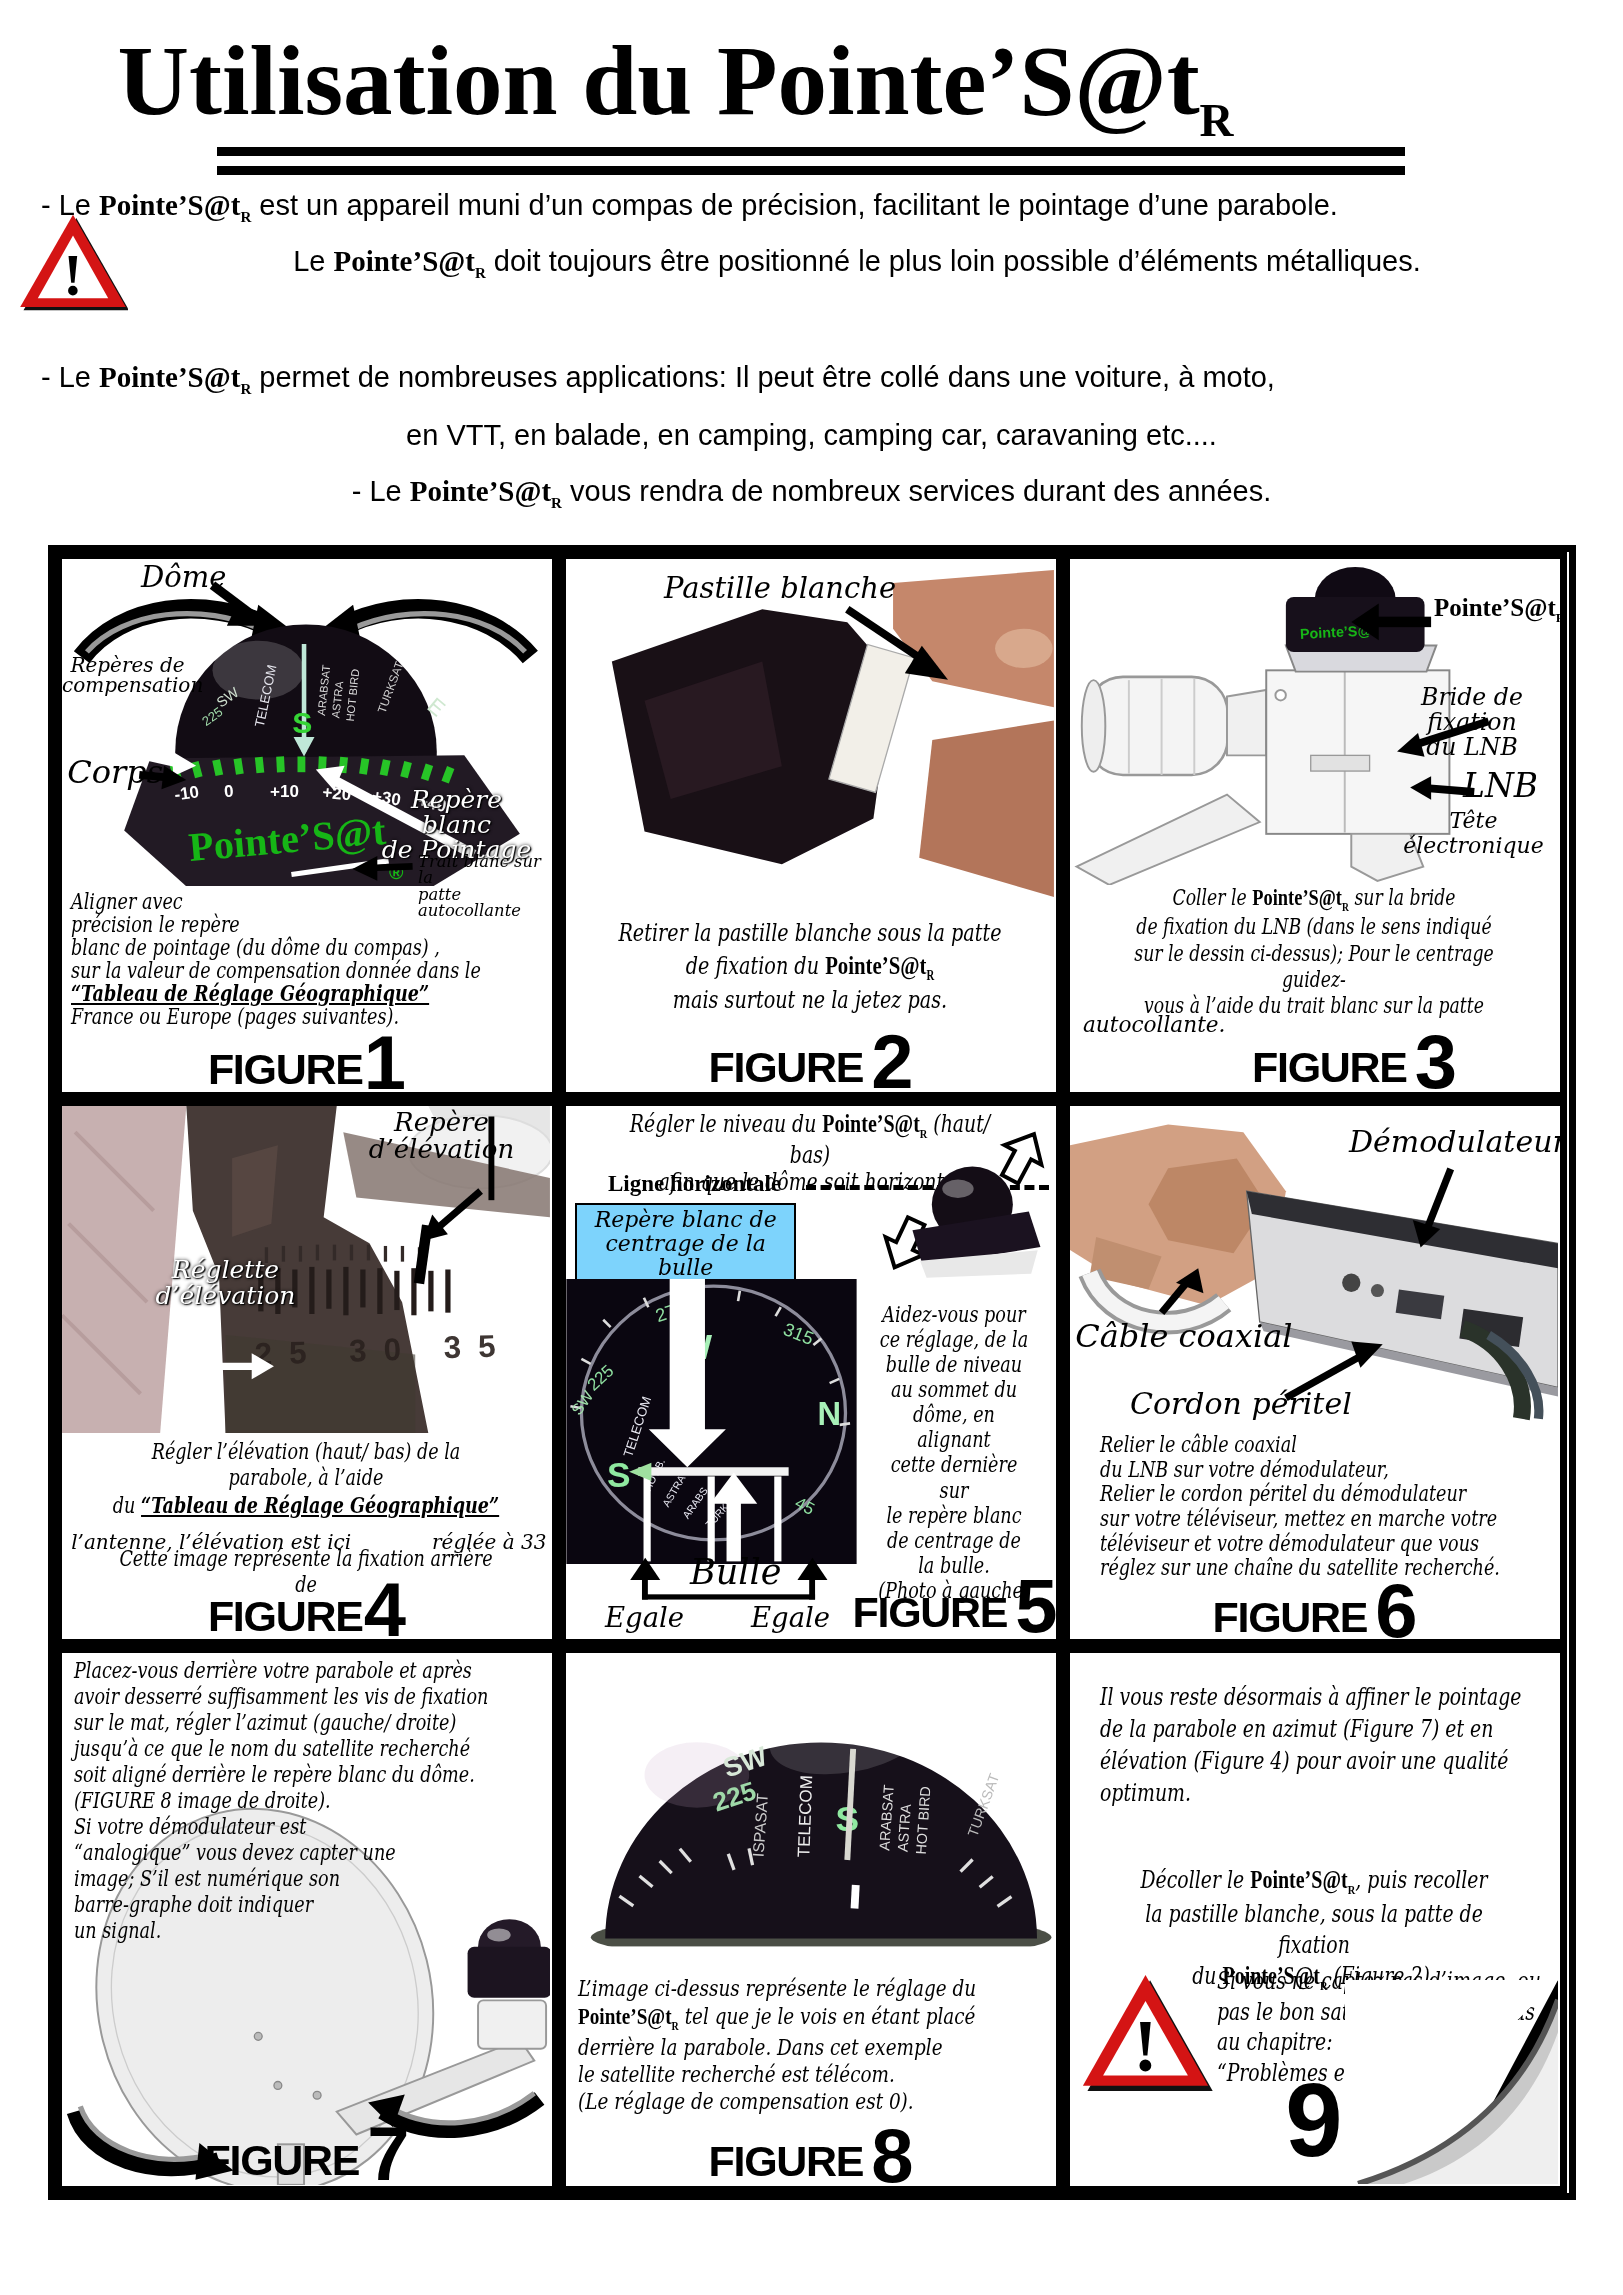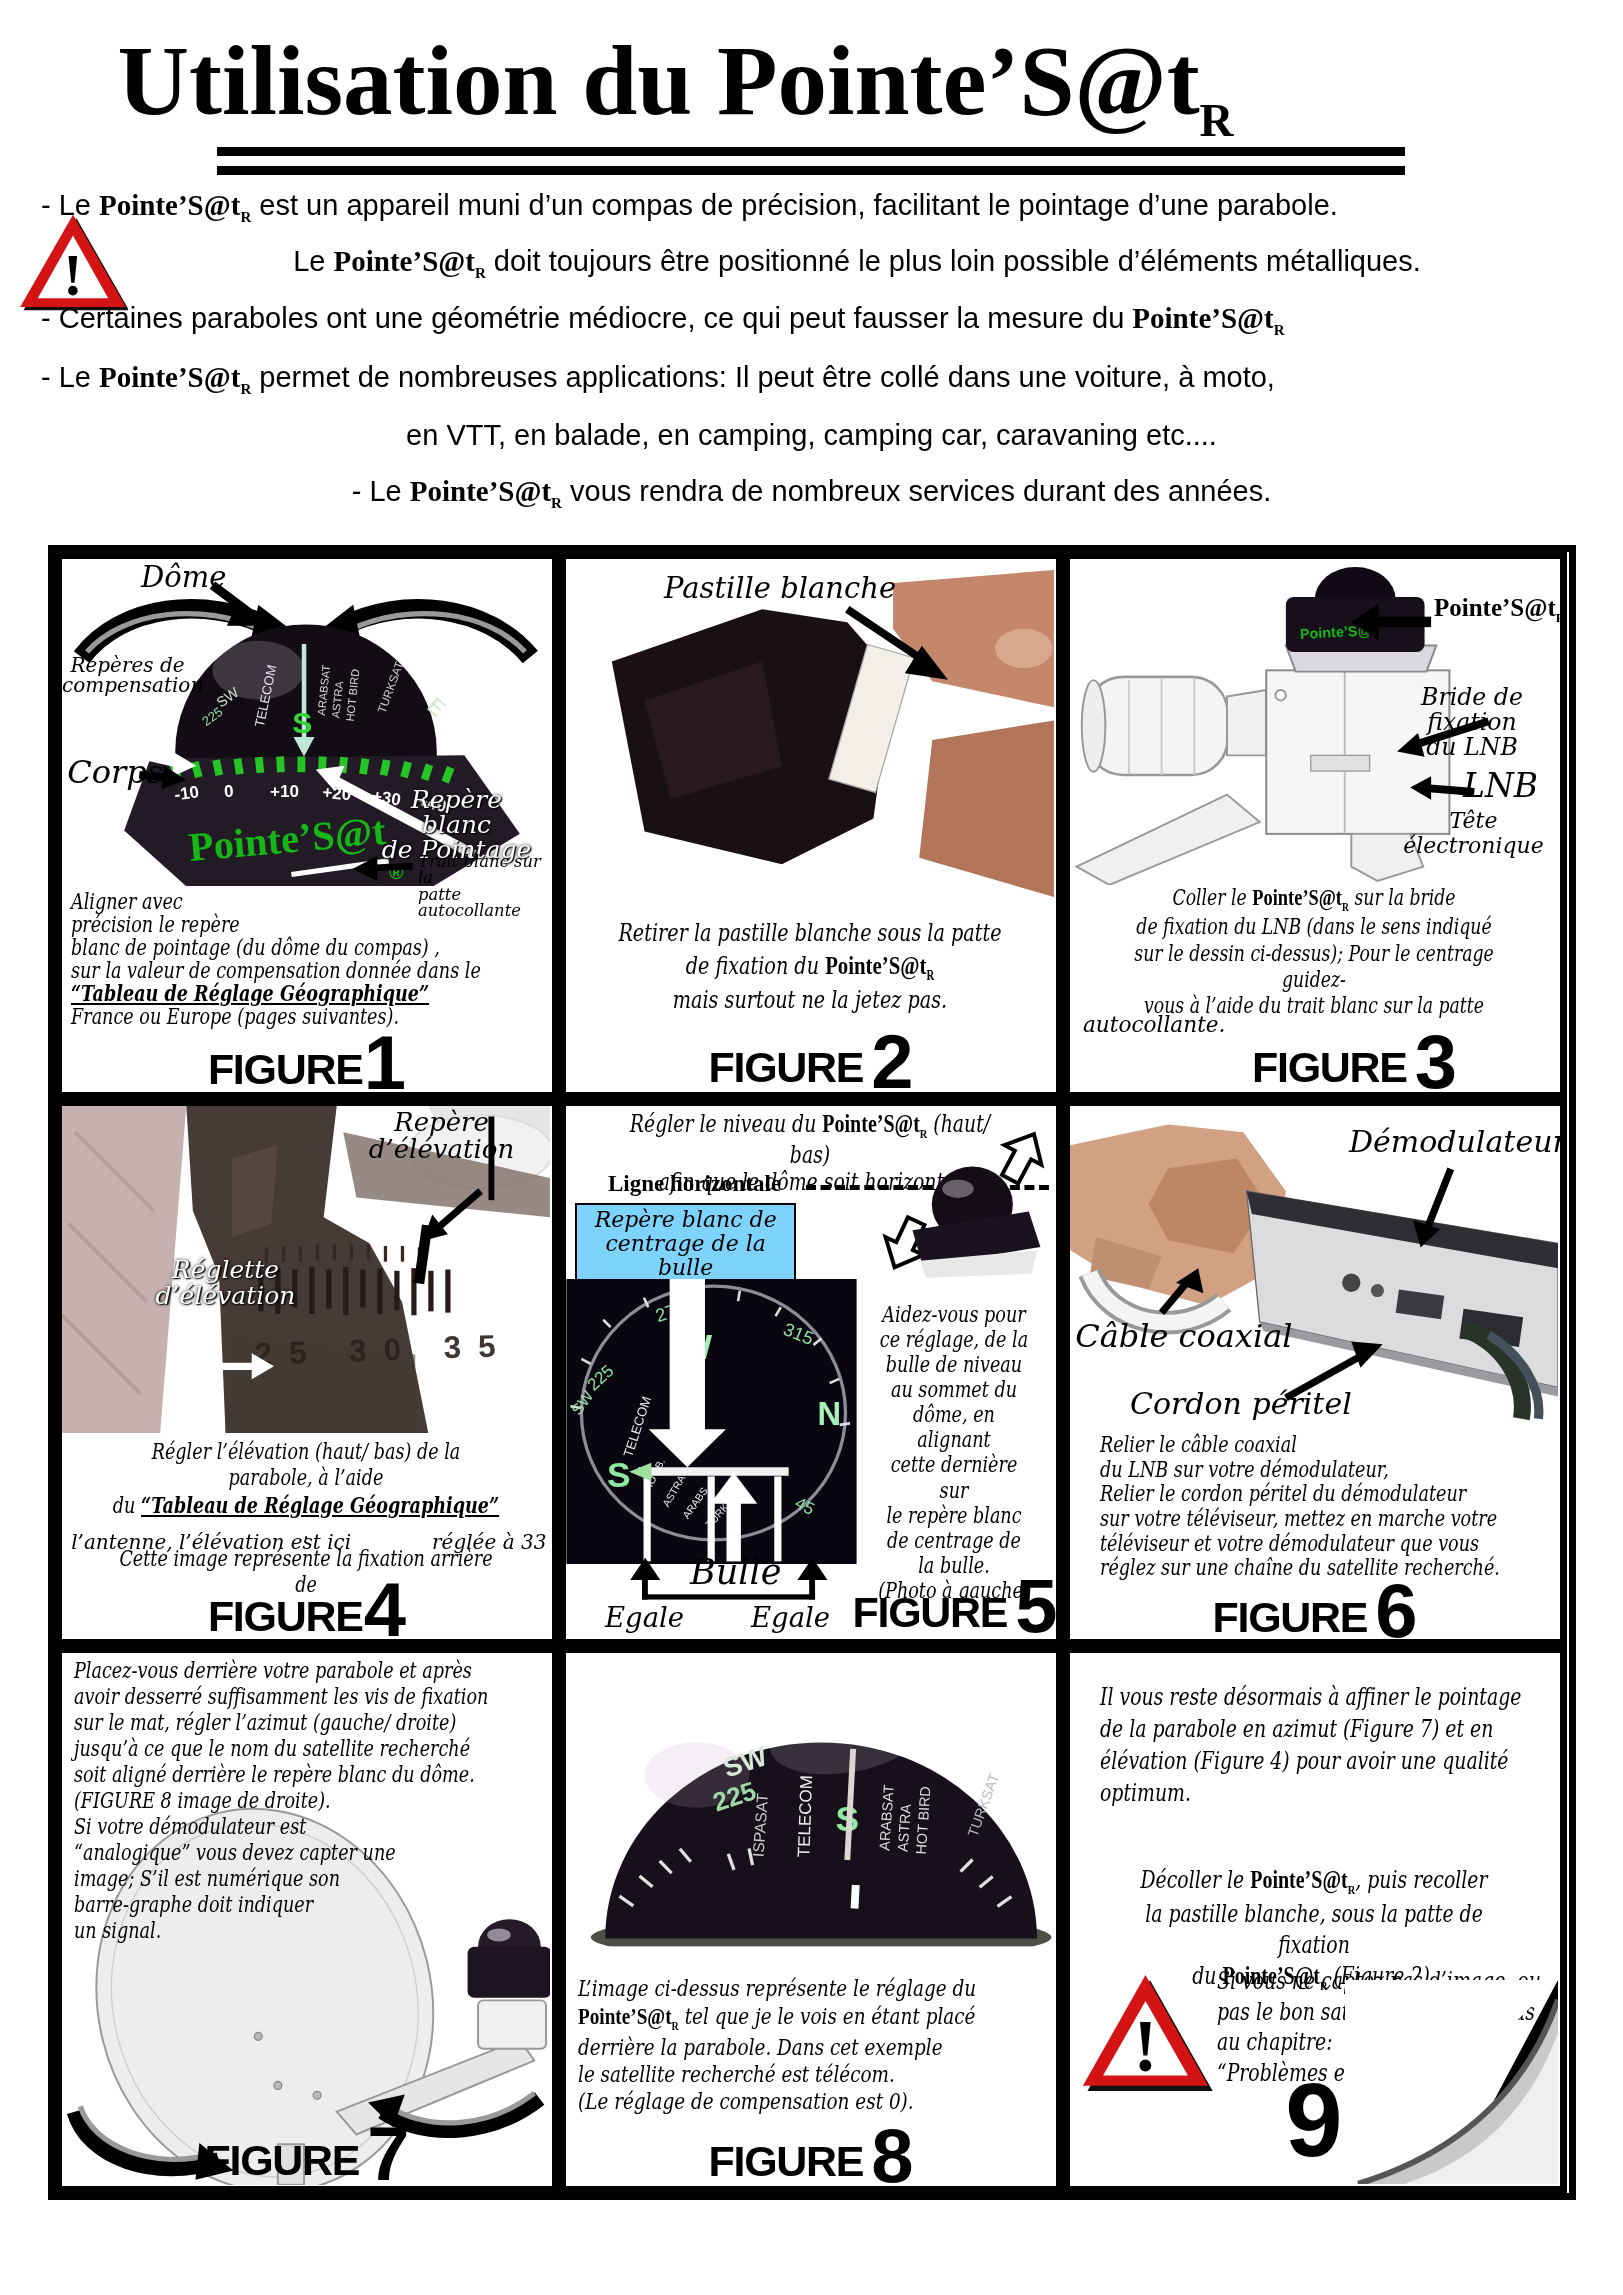--- a/index.html
+++ b/index.html
@@ -41,23 +41,20 @@
   <svg class="abs" style="left:18.3px;top:211px;" width="110" height="103" viewBox="0 0 200 186">
     <polygon points="106,12 202,180 10,180" fill="#111"></polygon>
     <polygon points="100,6 196,174 4,174" fill="#d41414"></polygon>
     <polygon points="100,44 164,158 36,158" fill="#fff"></polygon>
     <text x="100" y="152" font-size="108" font-weight="bold" text-anchor="middle" font-family="Liberation Serif,serif">!</text>
   </svg>
   <div class="abs" style="left:124px;top:245px;width:1466px;text-align:center;font-size:29px;">
     <span> Le </span><span class="brand"><span>Pointe’S@t</span><sub>R</sub></span><span> doit toujours être positionné le plus loin possible d’éléments métalliques.</span>
   </div>
 
-  <div class="abs" style="left:41px;top:302px;width:1551px;font-size:29px;">
-    <span>- Certaines paraboles ont une géométrie médiocre, ce qui peut fausser la mesure du </span><span class="brand"><span>Pointe’S@t</span><sub>R</sub></span>
-  </div>
 
   <div class="abs" style="left:41px;top:361px;width:1551px;font-size:29px;">
     <span>- Le </span><span class="brand"><span>Pointe’S@t</span><sub>R</sub></span><span> permet de nombreuses applications: Il peut être collé dans une voiture, à moto,</span>
   </div>
   <div class="abs" style="left:0;top:419px;width:1623px;text-align:center;font-size:29px;">en VTT, en balade, en camping, camping car, caravaning etc....</div>
 
   <div class="abs" style="left:0;top:475px;width:1623px;text-align:center;font-size:29px;">
     <span>- Le </span><span class="brand"><span>Pointe’S@t</span><sub>R</sub></span><span> vous rendra de nombreux services durant des années.</span>
   </div>
 

